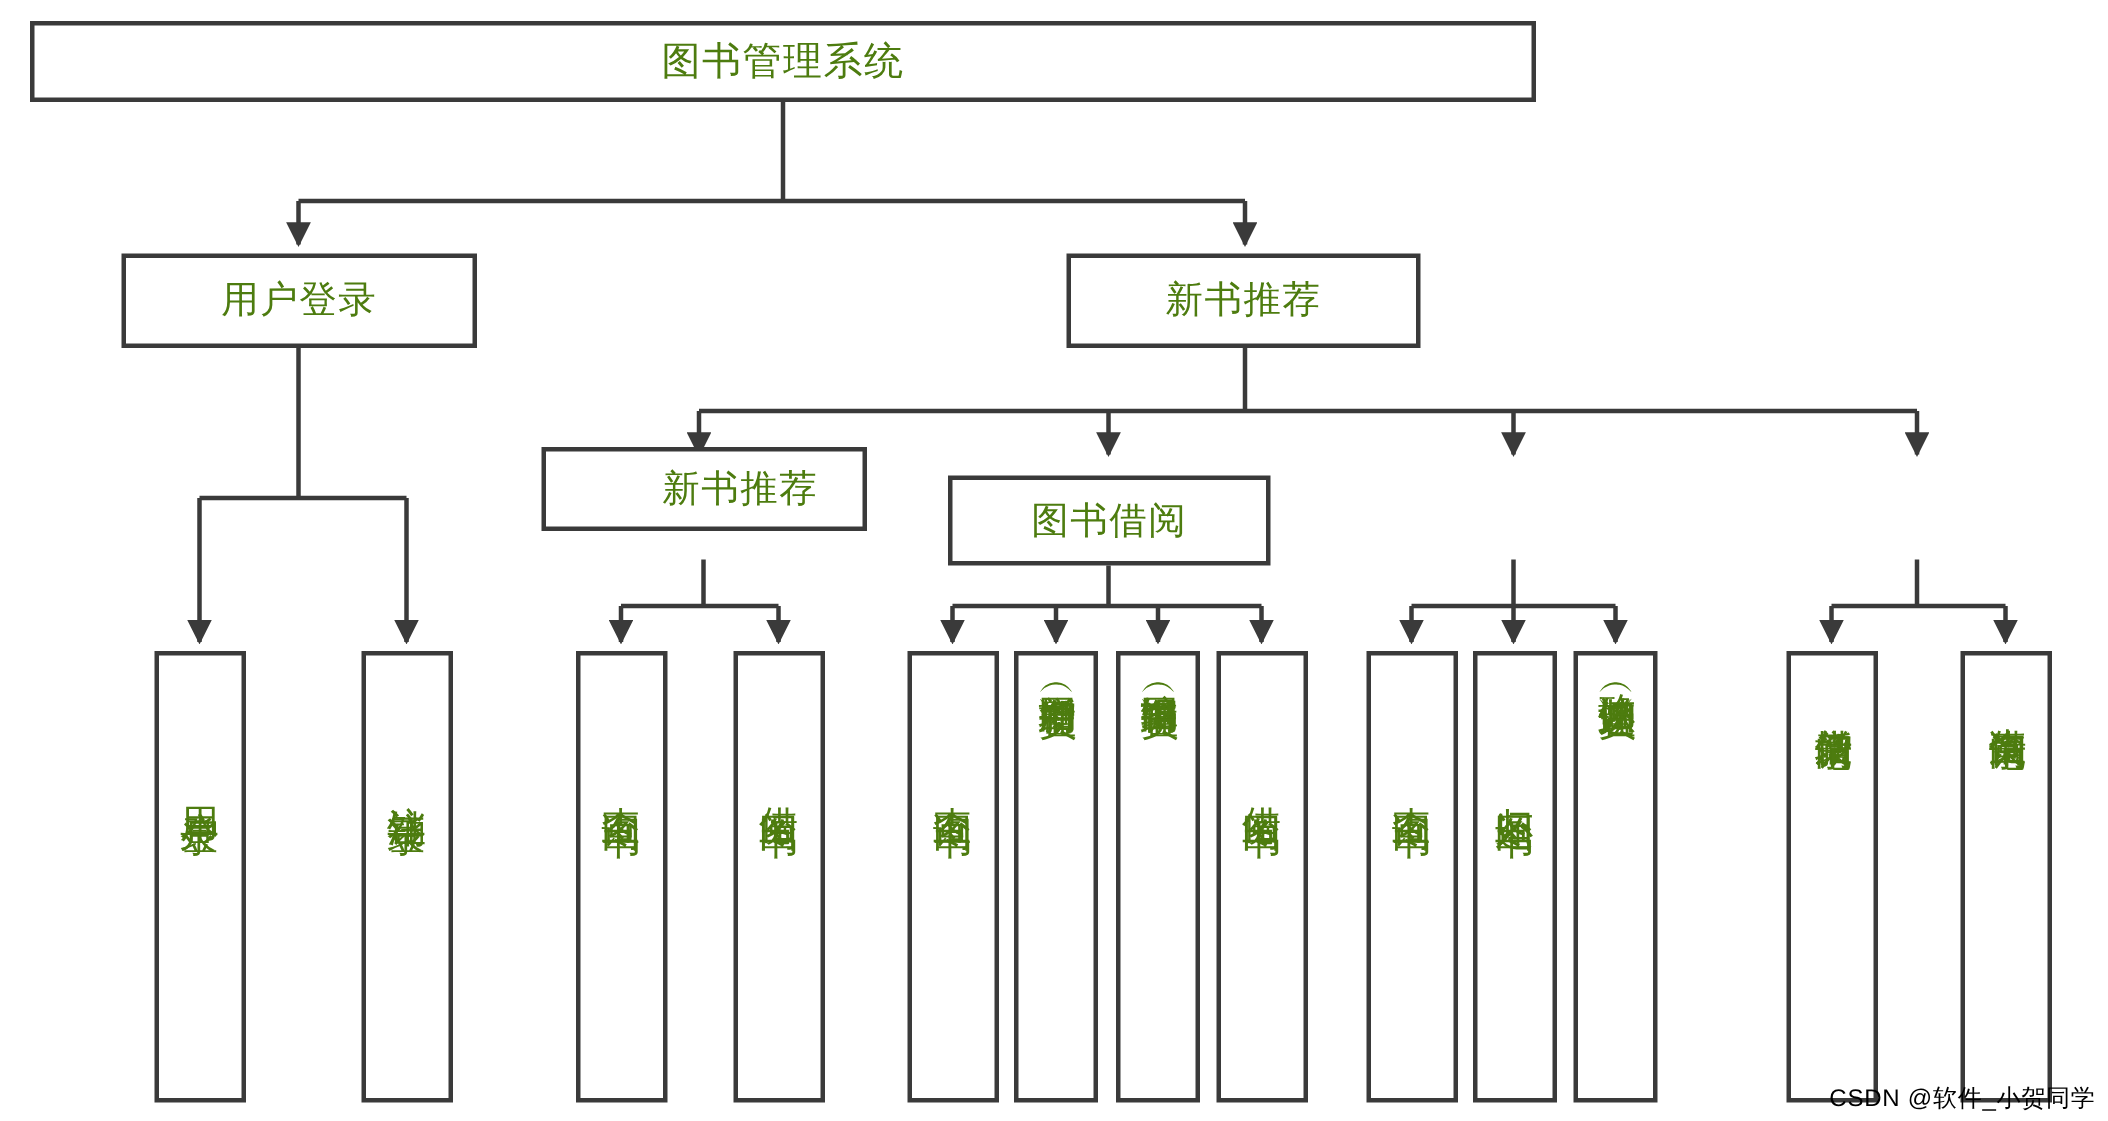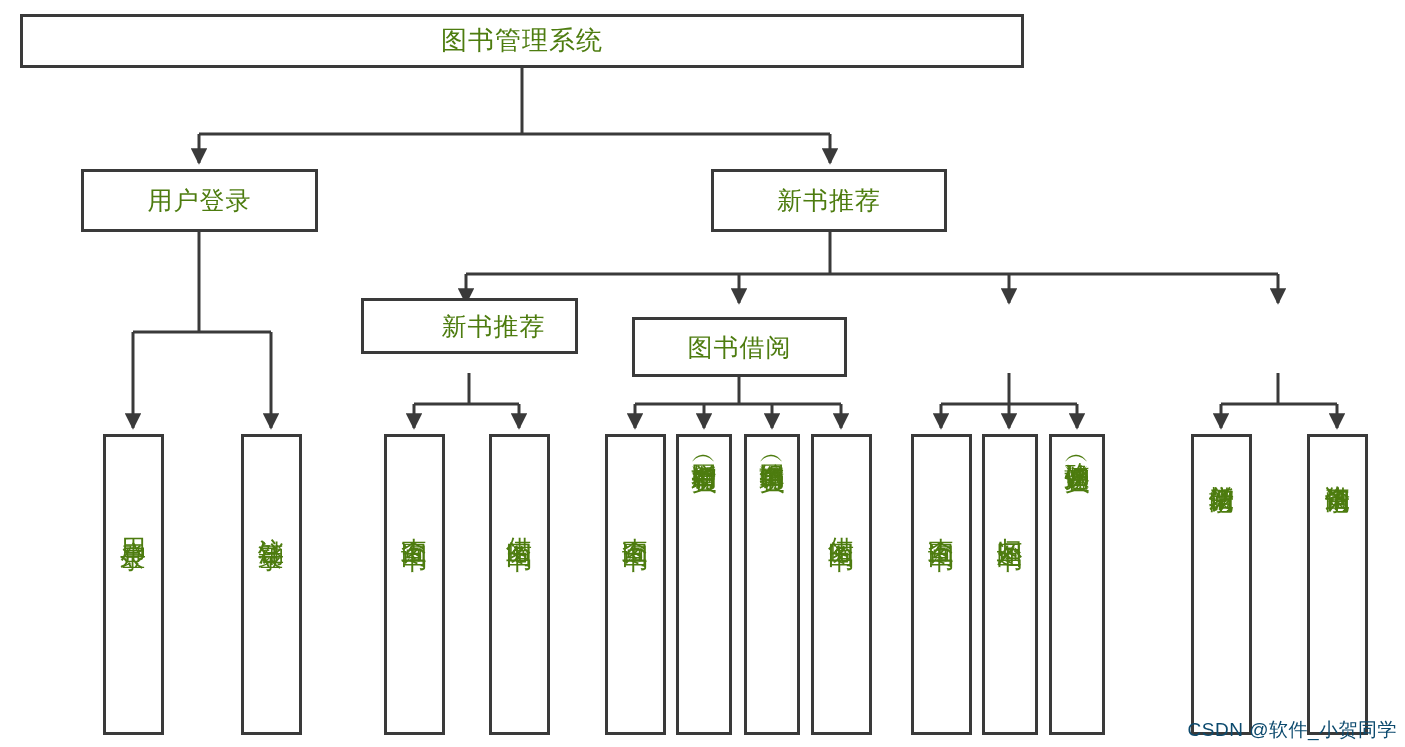--- a/index.html
+++ b/index.html
@@ -64,22 +64,22 @@
     white-space: nowrap;
   }
   .node.v.tall .label {
     font-size: 25px;
     letter-spacing: 1px;
   }
   #watermark {
     position: absolute;
     right: 8px;
     bottom: 4px;
-    font-size: 19px;
-    color: #0c4a6e;
+    font-size: 16px;
+    color: #000000;
     white-space: nowrap;
     letter-spacing: 0.5px;
   }
 </style>
 </head>
 <body>
 
 <div id="canvas">
 
   <svg class="connectors" viewBox="0 0 1405 747" xmlns="http://www.w3.org/2000/svg">

